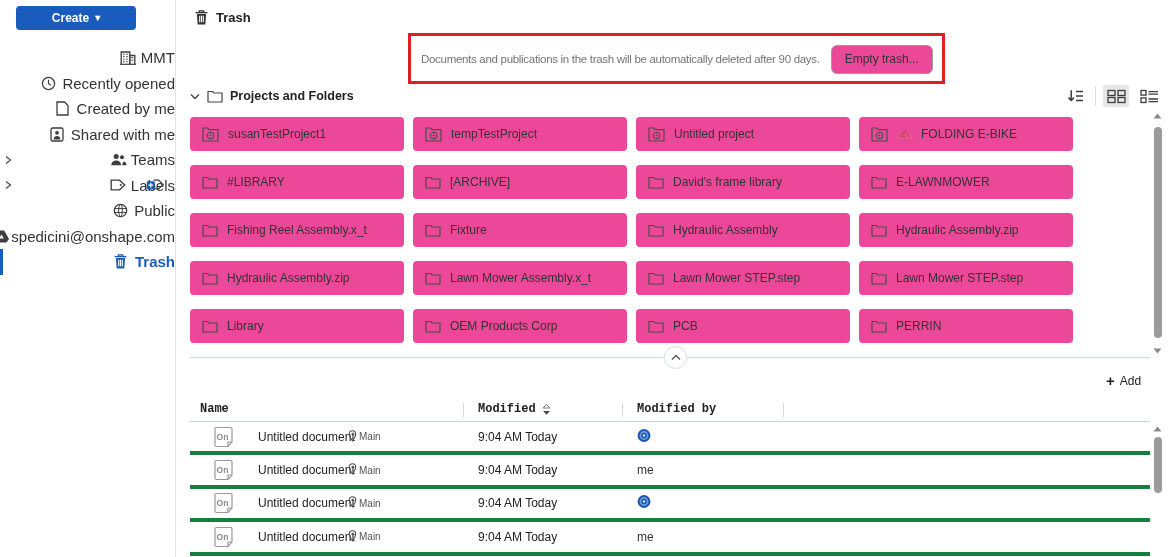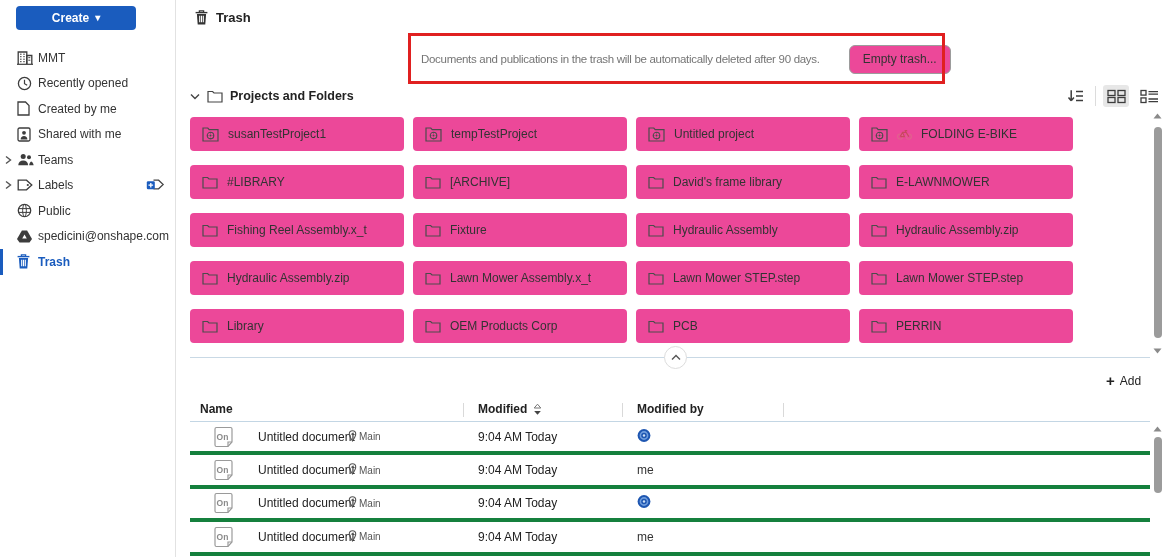--- a/index.html
+++ b/index.html
@@ -5,36 +5,36 @@
   html,body{margin:0;padding:0;background:#fff;}
   .app{position:relative;width:1171px;height:557px;background:#fff;overflow:hidden;
        font-family:"Liberation Sans",sans-serif;color:#333;}
   
   .sidebar{position:absolute;left:0;top:0;width:175px;height:557px;border-right:1px solid #e2e2e2;background:#fff;}
   .create-btn{position:absolute;left:16px;top:6px;width:120px;height:24px;background:#1a5cbe;color:#fff;
       border:none;border-radius:4px;font-family:inherit;font-size:12px;font-weight:bold;cursor:pointer;
       display:flex;align-items:center;justify-content:center;gap:6px;}
   .create-btn .caret{font-size:10px;line-height:1;}
   .nav{position:absolute;left:0;top:45px;right:0;}
-  .nav-item{position:relative;height:25.5px;display:flex;align-items:center;padding-left:17px;font-size:12px;
-      color:#333;cursor:pointer;}
+  .nav-item{position:relative;height:25.5px;display:flex;align-items:center;padding-left:34px;font-size:15px;
+      color:#333;cursor:pointer;justify-content:flex-end;}
   .nav-item .icon{display:inline-flex;width:19px;justify-content:flex-start;color:#3d3d3d;}
   .nav-item .nav-label{margin-left:2px;white-space:nowrap;}
   .nav-item .expander{position:absolute;left:5px;top:50%;transform:translateY(-50%);color:#555;display:inline-flex;}
   .nav-item .trailing{position:absolute;right:10px;top:50%;transform:translateY(-50%);display:inline-flex;}
   .nav-item.active{color:#1a5cbe;font-weight:bold;}
   .nav-item.active .icon{color:#1a5cbe;}
   .nav-item.active::before{content:"";position:absolute;left:0;top:0;width:3px;height:100%;background:#1a5cbe;}
   
   .page-title{position:absolute;left:195px;top:10px;display:flex;align-items:center;gap:8px;
       font-size:13px;font-weight:bold;color:#222;}
   .page-title .icon{display:inline-flex;color:#333;}
   .annotation-box{position:absolute;left:408px;top:33px;width:537px;height:51px;border:3px solid #e02020;
       box-sizing:border-box;pointer-events:none;z-index:5;}
-  .notice-row{position:absolute;left:421px;top:44px;height:30px;display:flex;align-items:center;gap:29px;}
+  .notice-row{position:absolute;left:421px;top:44px;height:30px;display:flex;align-items:center;gap:11px;}
   .notice-text{font-size:11.5px;letter-spacing:-0.3px;color:#757575;white-space:nowrap;}
   .empty-trash-btn{height:29px;padding:0 13px;border:1px solid #9c9c9c;border-radius:6px;background:#ec4899;
       font-family:inherit;font-size:12px;color:#333;cursor:pointer;white-space:nowrap;}
   
   .section-header{position:absolute;left:190px;top:89px;display:flex;align-items:center;gap:7px;
       font-size:12.5px;font-weight:bold;color:#222;cursor:pointer;}
   .section-header .icon{display:inline-flex;color:#444;}
   .view-toolbar{position:absolute;left:1062px;top:85px;display:flex;align-items:center;gap:7px;}
   .tool-btn{width:26px;height:22px;display:flex;align-items:center;justify-content:center;border-radius:3px;
       color:#3c3c3c;cursor:pointer;}
@@ -53,21 +53,21 @@
   
   .grid-divider{position:absolute;left:190px;top:357px;width:960px;height:1px;background:#c9d9e5;}
   .collapse-btn{position:absolute;left:664px;top:346px;width:23px;height:23px;border-radius:50%;background:#fff;
       border:1px solid #ddd;box-sizing:border-box;display:flex;align-items:center;justify-content:center;
       color:#555;cursor:pointer;z-index:2;}
   
   .add-btn{position:absolute;left:1106px;top:373px;display:flex;align-items:center;gap:5px;font-size:12px;
       color:#222;cursor:pointer;}
   .add-btn .plus{font-size:15px;font-weight:bold;line-height:1;}
   .table-header{position:absolute;left:190px;top:399px;width:960px;height:23px;border-bottom:1px solid #c3d6e4;
-      box-sizing:border-box;}
+      box-sizing:border-box;font-family:Liberation Mono, monospace;}
   .th{position:absolute;top:3px;font-size:12px;font-weight:bold;color:#222;cursor:pointer;}
   .th-name{left:10px;}
   .th-mod{left:288px;display:flex;align-items:flex-end;gap:6px;}
   .th-mod .icon{display:inline-flex;}
   .th-by{left:447px;}
   .col-sep{position:absolute;top:4px;width:1px;height:14px;background:#d9d9d9;}
   .table-rows{position:absolute;left:190px;top:422px;width:960px;}
   .trow{position:relative;height:33.4px;border-bottom:4px solid #15803d;box-sizing:border-box;cursor:pointer;}
   .trow .cell{position:absolute;top:50%;transform:translateY(-50%);font-size:12px;color:#222;}
   .cell.on-cell{left:24px;display:inline-flex;}

